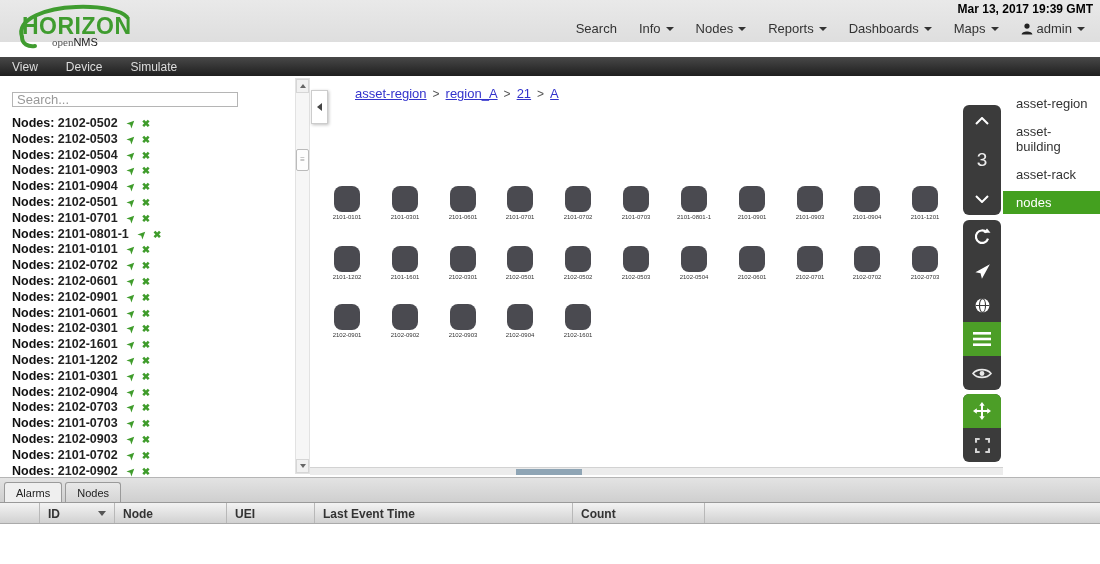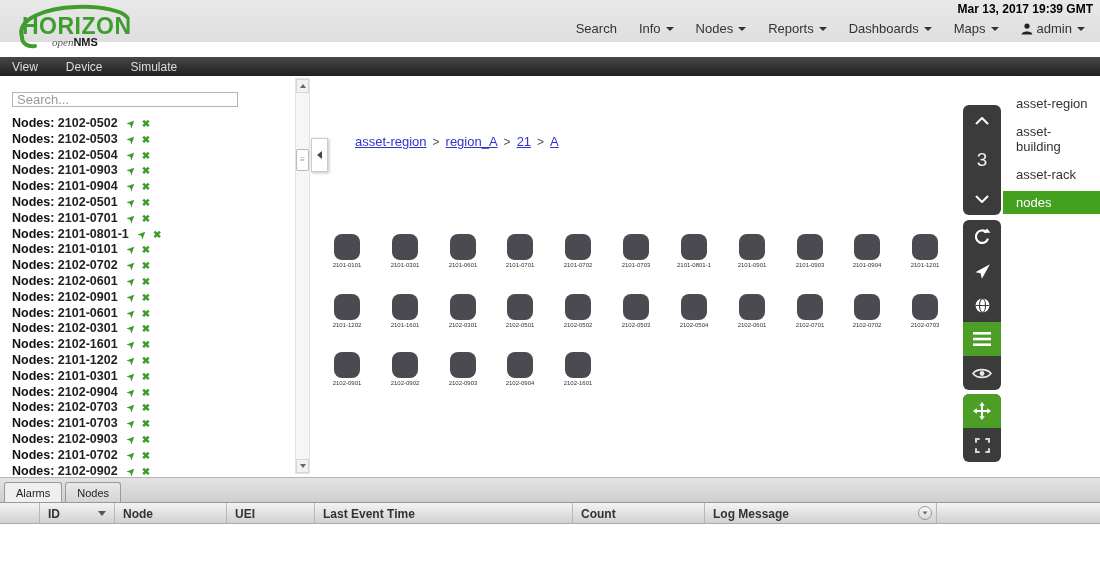--- a/index.html
+++ b/index.html
@@ -7,22 +7,22 @@
   body { position:relative; font-family:"Liberation Sans", sans-serif; background:#fff; }
 
   
   #header { position:absolute; left:0; top:0; width:1100px; height:42px;
             background:linear-gradient(#e9e9e9,#dedede); }
   #datetime { position:absolute; top:2px; right:7px; font-size:12px; font-weight:bold; color:#000; }
   #logo { position:absolute; left:8px; top:4px; width:130px; height:50px; }
   #logo-title { position:absolute; left:14px; top:9px; font-size:23px; font-weight:bold;
                 color:#3f9c2f; letter-spacing:0.5px; }
   #logo-sub { position:absolute; left:44px; top:32px; font-size:11px; white-space:nowrap; }
-  #logo-sub .it { font-family:"Liberation Serif", serif; font-style:italic; color:#555; }
-  #logo-sub .bd { font-weight:bold; color:#1a1a1a; }
+  #logo-sub .it { font-family:"Liberation Serif", serif; color:#555; }
+  #logo-sub .bd { font-weight:normal; color:#1a1a1a; }
   #logo-swoosh { position:absolute; left:0; top:0; }
   #top-menu { position:absolute; right:4px; bottom:3px; display:flex; align-items:center; }
   .menu-item { display:flex; align-items:center; padding:3px 11px; font-size:13px; color:#333;
                cursor:pointer; white-space:nowrap; }
   .caret { width:0; height:0; border-left:4px solid transparent; border-right:4px solid transparent;
            border-top:4px solid #333; margin-left:5px; display:inline-block; }
   .user-ic { margin-right:4px; display:inline-flex; }
 
   
   #menubar { position:absolute; left:0; top:57px; width:1100px; height:19px;
@@ -52,21 +52,21 @@
   .sb-up { top:0; } .sb-down { bottom:0; }
   .tri-up { width:0; height:0; border-left:3px solid transparent; border-right:3px solid transparent;
             border-bottom:4px solid #666; }
   .tri-down { width:0; height:0; border-left:3px solid transparent; border-right:3px solid transparent;
               border-top:4px solid #666; }
   #sb-thumb { position:absolute; left:0; top:70px; width:13px; height:22px; background:#fdfdfd;
               border:1px solid #bbb; border-radius:2px; display:flex; align-items:center;
               justify-content:center; color:#999; font-size:8px; line-height:8px; cursor:grab; }
 
   
-  #map { position:absolute; left:310px; top:76px; width:693px; height:401px; background:#fff;margin-top:48px; }
+  #map { position:absolute; left:310px; top:76px; width:693px; height:401px; background:#fff; }
   #breadcrumb { position:absolute; left:45px; top:10px; font-size:13px; }
   #breadcrumb a { color:#3333cc; text-decoration:underline; cursor:pointer; }
   .bc-sep { color:#555; margin:0 6px; font-size:12px; }
   #collapse-handle { position:absolute; left:1px; top:14px; width:17px; height:34px; background:#fff;
                      border:1px solid #ccc; box-shadow:1px 1px 3px rgba(0,0,0,.25);
                      display:flex; align-items:center; justify-content:center; cursor:pointer; }
   .tri-left { width:0; height:0; border-top:4px solid transparent; border-bottom:4px solid transparent;
               border-right:5px solid #444; }
   .gnode { position:absolute; width:56px; text-align:center; cursor:pointer; }
   .gicon { width:26px; height:26px; background:#4a4a50; border-radius:8px; margin:0 auto; }
@@ -421,16 +421,13 @@
     </div>
 </div>
 
 <div id="table-header">
     <div class="col" style="width: 40px;"></div>
     <div class="col" style="width: 75px;"><span>ID</span><span class="sort-tri"></span></div>
     <div class="col" style="width: 112px;"><span>Node</span></div>
     <div class="col" style="width: 88px;"><span>UEI</span></div>
     <div class="col" style="width: 258px;"><span>Last Event Time</span></div>
     <div class="col" style="width: 132px;"><span>Count</span></div>
-    <div class="col" style="width: 232px;"><span>Log Message</span><span class="col-picker">
-        <span class="tri-down"></span>
-      </span></div>
   </div>
 
 </body></html>

